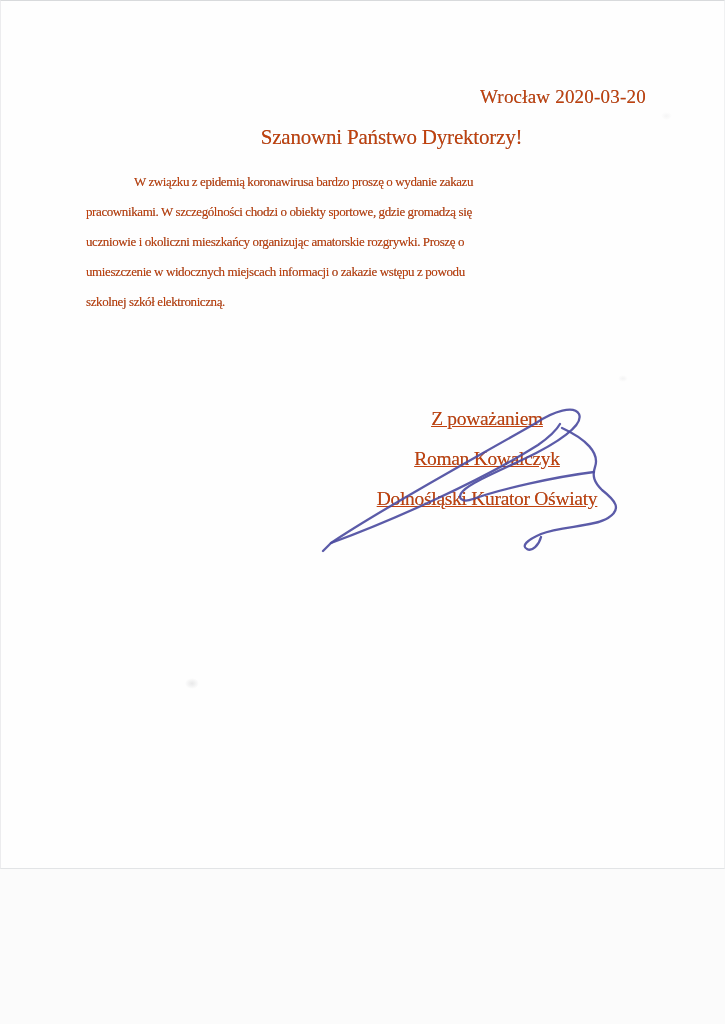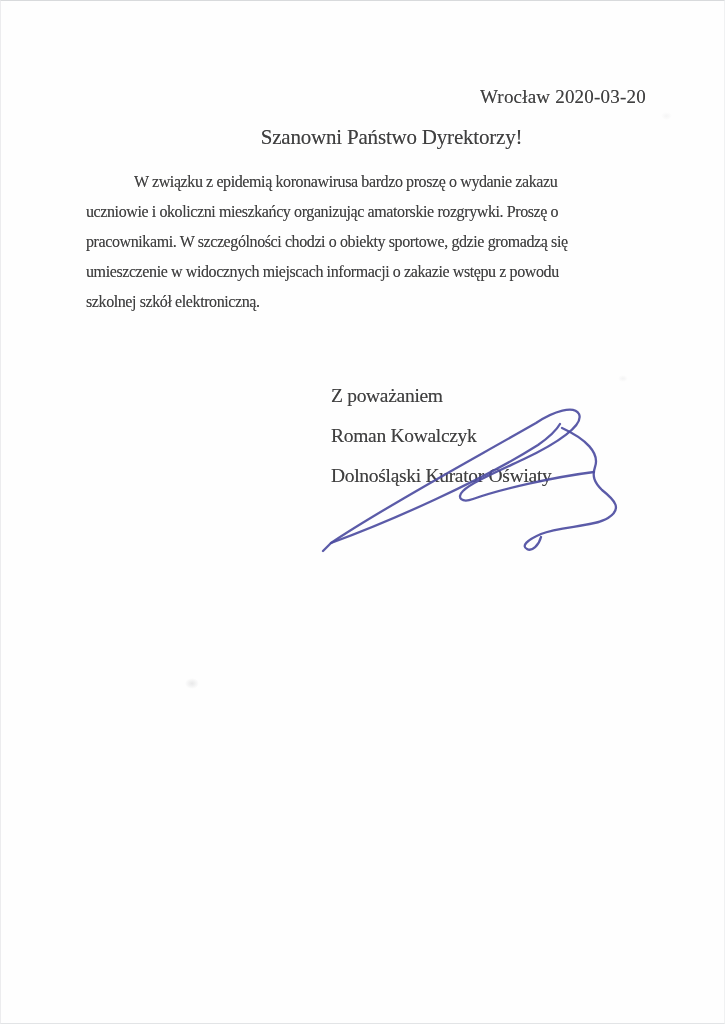--- a/index.html
+++ b/index.html
@@ -3,31 +3,31 @@
 <meta charset="utf-8">
 <style>
   html, body {
     margin: 0;
     padding: 0;
     background: #fbfbfb;
   }
   .page {
     position: relative;
     width: 725px;
-    height: 1024px;
+    height: 869px;
     margin: 0 auto;
     background: #fefefe;
     border-top: 1px solid #d8dadc;
     border-bottom: 1px solid #e2e4e6;
     border-left: 1px solid #ececee;
     border-right: 1px solid #f0f1f2;
     box-sizing: border-box;
     overflow: hidden;
     font-family: "Liberation Serif", "DejaVu Serif", serif;
-    color: #404040;
+    color: #c2410c;
     text-shadow: 0 0 0.6px rgba(70,70,72,0.55);
   }
   .date-line {
     position: absolute;
     left: 479px;
     top: 85px;
     font-size: 19px;
     letter-spacing: 0.2px;
     white-space: nowrap;
   }
@@ -40,39 +40,40 @@
     transform: translateX(29px);
     font-size: 21px;
     letter-spacing: -0.2px;
     white-space: nowrap;
   }
   .body-block {
     position: absolute;
     left: 85px;
     top: 166px;
     width: 580px;
-    font-size: 16px;
+    font-size: 13px;
     letter-spacing: -0.4px;
     line-height: 30px;
   }
   .body-line {
     white-space: nowrap;
   }
   .body-line.indented {
     padding-left: 48px;
   }
   .closing-block {
     position: absolute;
     left: 330px;
-    top: 375px;
+    top: 398px;
     width: 312px;
-    text-align: left;
+    text-align: center;
     font-size: 19.5px;
     letter-spacing: -0.3px;
     line-height: 40px;
+    text-decoration: underline;
   }
   .closing-line {
     white-space: nowrap;
   }
   .signature-svg {
     position: absolute;
     left: 295px;
     top: 396px;
     width: 345px;
     height: 165px;
@@ -98,22 +99,22 @@
 <body>
 
 <div class="page">
 
   <div class="date-line">Wrocław 2020-03-20</div>
 
   <div class="salutation">Szanowni Państwo Dyrektorzy!</div>
 
   <div class="body-block">
     <div class="body-line indented">W związku z epidemią koronawirusa bardzo proszę o wydanie zakazu</div>
+    <div class="body-line">pracownikami. W szczególności chodzi o obiekty sportowe, gdzie gromadzą się</div>
     <div class="body-line">uczniowie i okoliczni mieszkańcy organizując amatorskie rozgrywki. Proszę o</div>
-    <div class="body-line">pracownikami. W szczególności chodzi o obiekty sportowe, gdzie gromadzą się</div>
     <div class="body-line">umieszczenie w widocznych miejscach informacji o zakazie wstępu z powodu</div>
     <div class="body-line">szkolnej szkół elektroniczną.</div>
   </div>
 
   <div class="closing-block">
     <div class="closing-line">Z poważaniem</div>
     <div class="closing-line">Roman Kowalczyk</div>
     <div class="closing-line">Dolnośląski Kurator Oświaty</div>
   </div>
 

